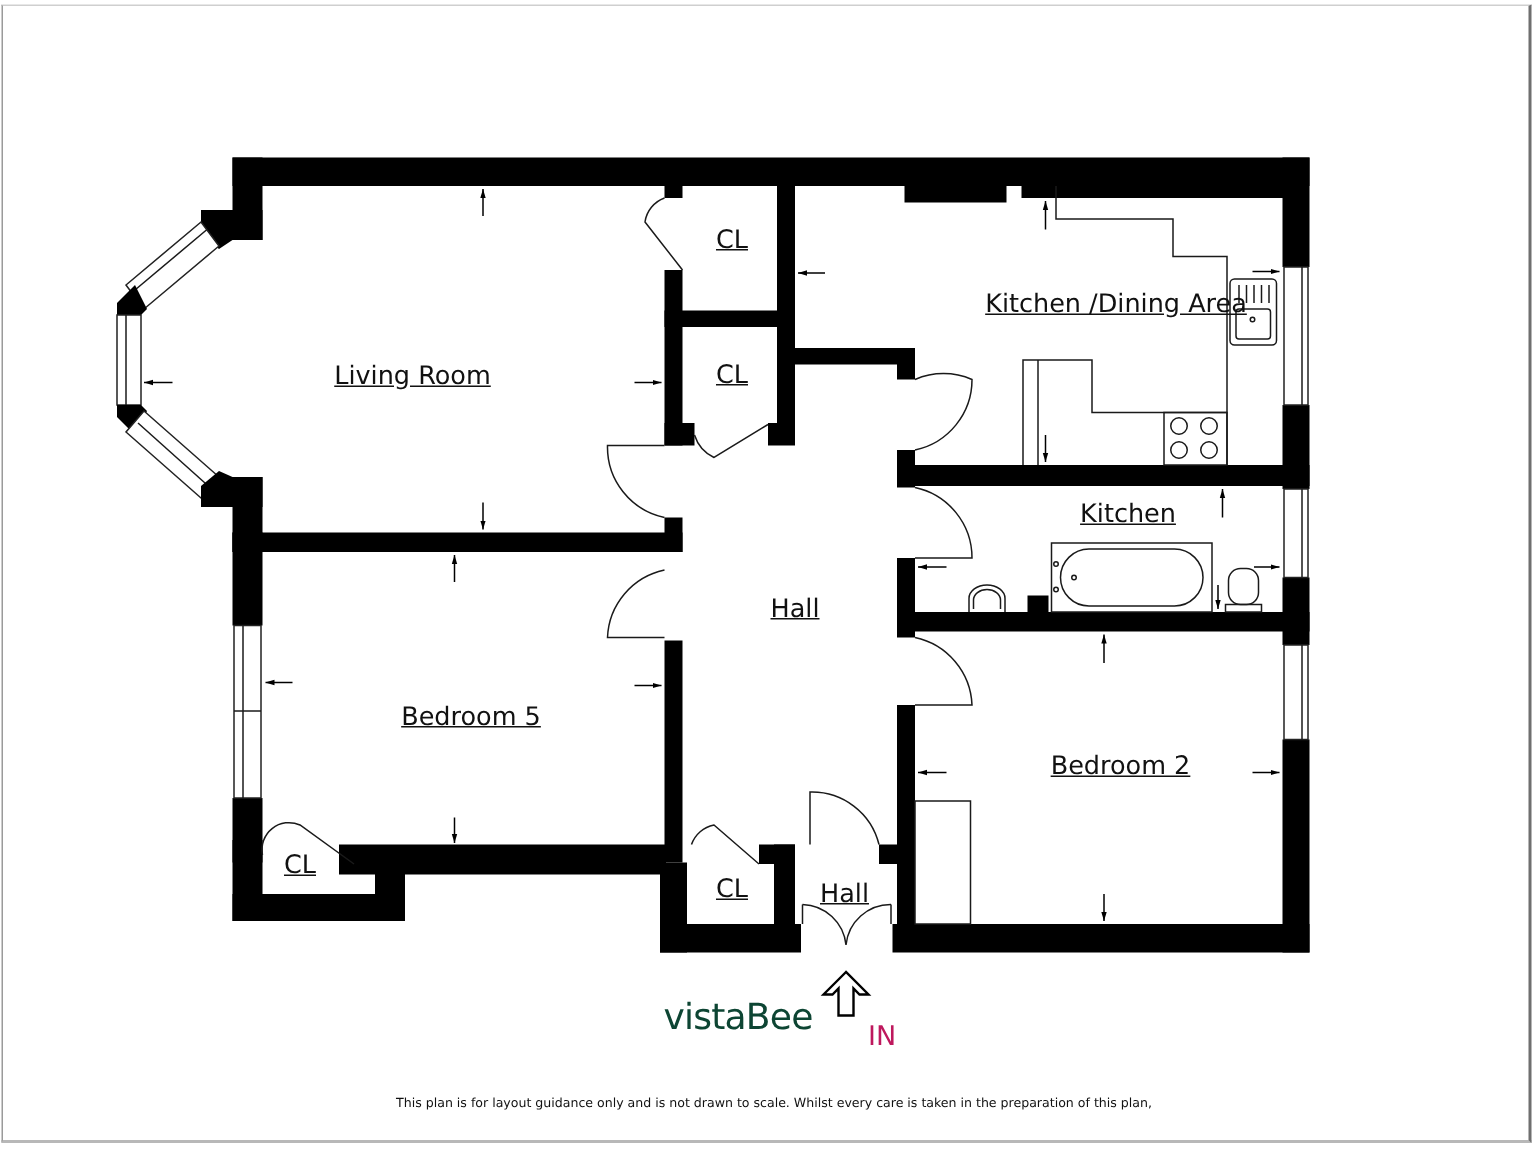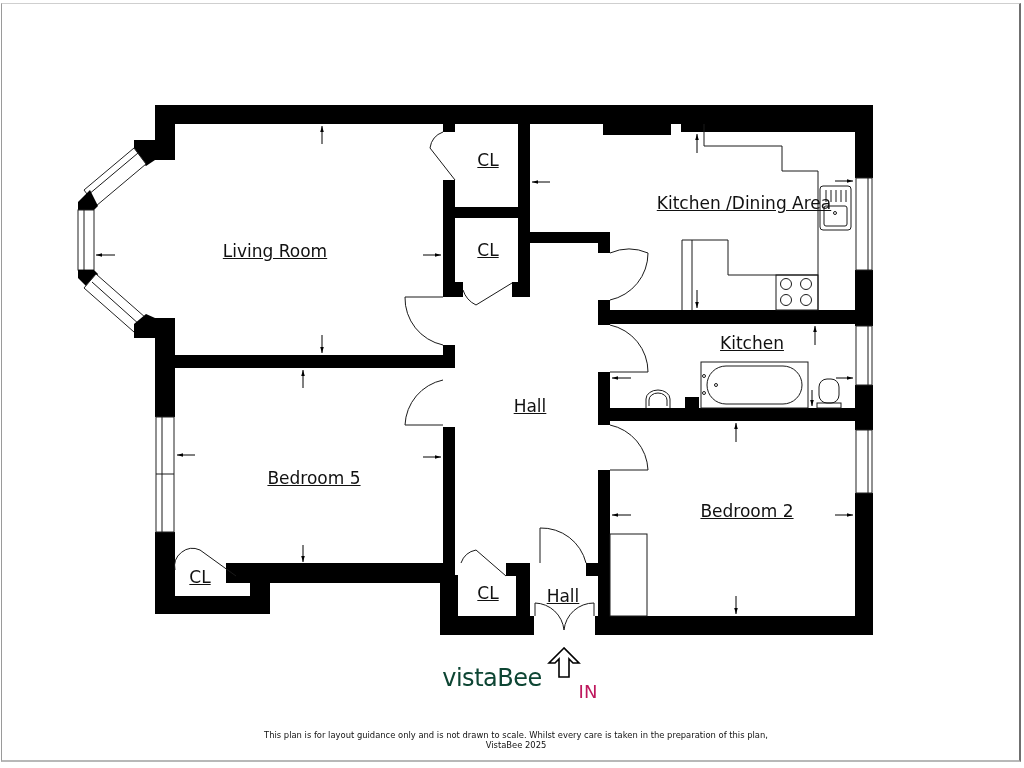--- a/index.html
+++ b/index.html
@@ -224,14 +224,13 @@
   <span class="room-label" style="left:488px;top:593px;">CL</span>
   <span class="room-label" style="left:563px;top:596px;">Hall</span>
 </div>
 
 <span class="in-label">IN</span>
 
 <div class="logo">vistaBee</div>
 
 <div class="disclaimer">
   <div>This plan is for layout guidance only and is not drawn to scale. Whilst every care is taken in the preparation of this plan,</div>
-  <div>VistaBee 2025</div>
 </div>
 
 </body></html>

